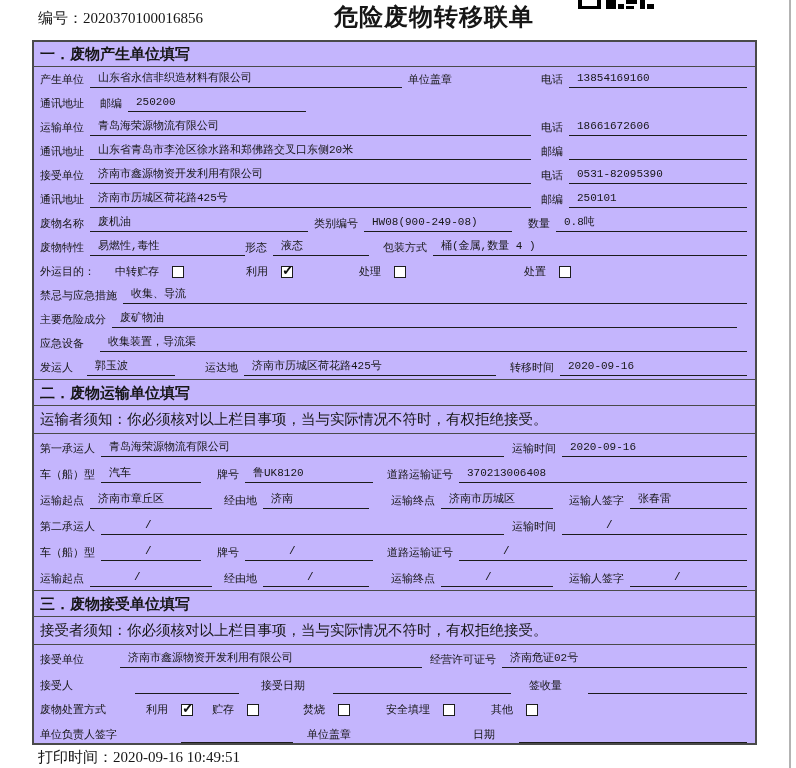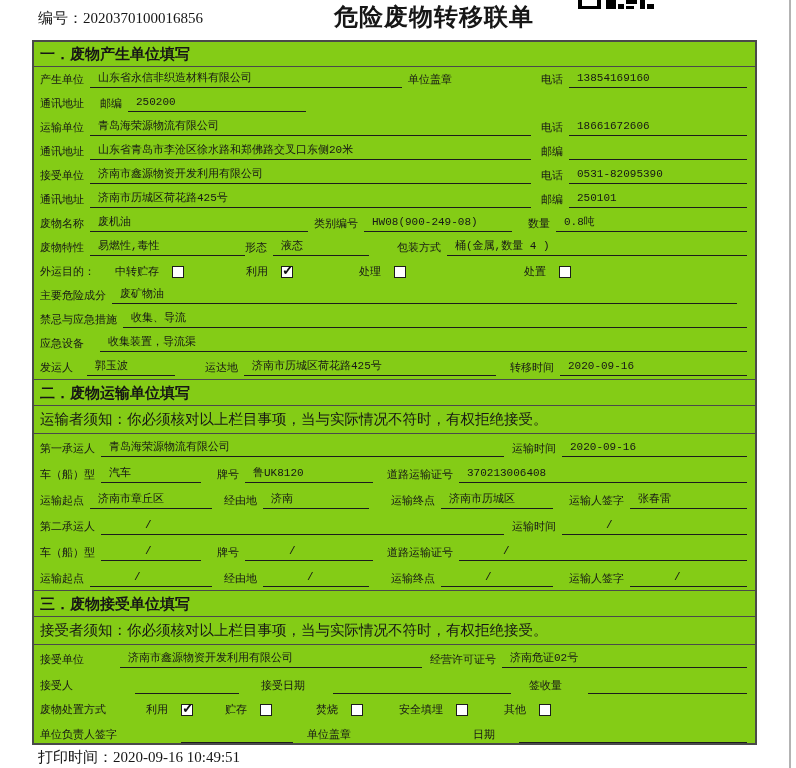--- a/index.html
+++ b/index.html
@@ -11,21 +11,21 @@
   }
   
   .doc-no { position:absolute; left:38px; top:9px; font-size:15px; white-space:nowrap; }
   .doc-title { position:absolute; left:334px; top:1px; font-size:24px; font-weight:bold; letter-spacing:1px; white-space:nowrap; }
   .qr { position:absolute; left:578px; top:0; }
   .edge-line { position:absolute; left:789px; top:0; width:2px; height:768px; background:#b3b3b3; }
 
   
   .form-table {
     position:absolute; left:32px; top:40px; width:725px; height:705px;
-    border:2px solid #4a4a4a; background:#84cc16;
+    border:2px solid #4a4a4a; background:#c4b5fd;
   }
   .sec-h {
     height:25px; line-height:24px; font-weight:bold; font-size:15px;
     padding-left:6px; border-bottom:1px solid #4a4a4a; white-space:nowrap;
   }
   .sec-h.bt { border-top:1px solid #4a4a4a; height:27px; line-height:26px; }
   .notice {
     height:28px; line-height:27px; font-size:14.5px; padding-left:6px;
     border-bottom:1px solid #4a4a4a; white-space:nowrap;
   }
@@ -144,21 +144,21 @@
       <span class="u" style="width:148px">HW08(900-249-08)</span>
       <span class="lbl" style="margin-left:16px">数量</span>
       <span class="u fill">0.8吨</span>
     </div>
 
     <div class="row">
       <span class="lbl">废物特性</span>
       <span class="u" style="width:155px">易燃性,毒性</span>
       <span class="lbl" style="margin-left:0">形态</span>
       <span class="u" style="width:96px">液态</span>
-      <span class="lbl" style="margin-left:28px">包装方式</span>
+      <span class="lbl" style="margin-left:14px">包装方式</span>
       <span class="u fill">桶(金属,数量  4 )</span>
     </div>
 
     <div class="row">
       <span class="lbl">外运目的：</span>
       <span class="grp" style="margin-left:14px">
         <span class="lbl">中转贮存</span>
         <span class="cb"></span>
       </span>
       <span class="grp" style="margin-left:62px">
@@ -169,27 +169,27 @@
         <span class="lbl">处理</span>
         <span class="cb"></span>
       </span>
       <span class="grp" style="margin-left:118px">
         <span class="lbl">处置</span>
         <span class="cb"></span>
       </span>
     </div>
 
     <div class="row">
+      <span class="lbl">禁忌与应急措施</span>
+      <span class="u fill">收集、导流</span>
+    </div>
+
+    <div class="row">
       <span class="lbl">主要危险成分</span>
       <span class="u fill" style="margin-right:10px">废矿物油</span>
-    </div>
-
-    <div class="row">
-      <span class="lbl">禁忌与应急措施</span>
-      <span class="u fill">收集、导流</span>
     </div>
 
     <div class="row">
       <span class="lbl">应急设备</span>
       <span class="u fill" style="margin-left:10px">收集装置，导流渠</span>
     </div>
 
     <div class="row">
       <span class="lbl">发运人</span>
       <span class="u" style="width:88px;margin-left:8px">郭玉波</span>
@@ -274,21 +274,21 @@
       <span class="lbl" style="margin-left:18px">签收量</span>
       <span class="u fill" style="margin-left:20px"></span>
     </div>
 
     <div class="row">
       <span class="lbl">废物处置方式</span>
       <span class="grp" style="margin-left:34px">
         <span class="lbl">利用</span>
         <span class="cb checked"></span>
       </span>
-      <span class="grp" style="margin-left:32px">
+      <span class="grp" style="margin-left:19px">
         <span class="lbl">贮存</span>
         <span class="cb"></span>
       </span>
       <span class="grp" style="margin-left:44px">
         <span class="lbl">焚烧</span>
         <span class="cb"></span>
       </span>
       <span class="grp" style="margin-left:36px">
         <span class="lbl">安全填埋</span>
         <span class="cb"></span>

